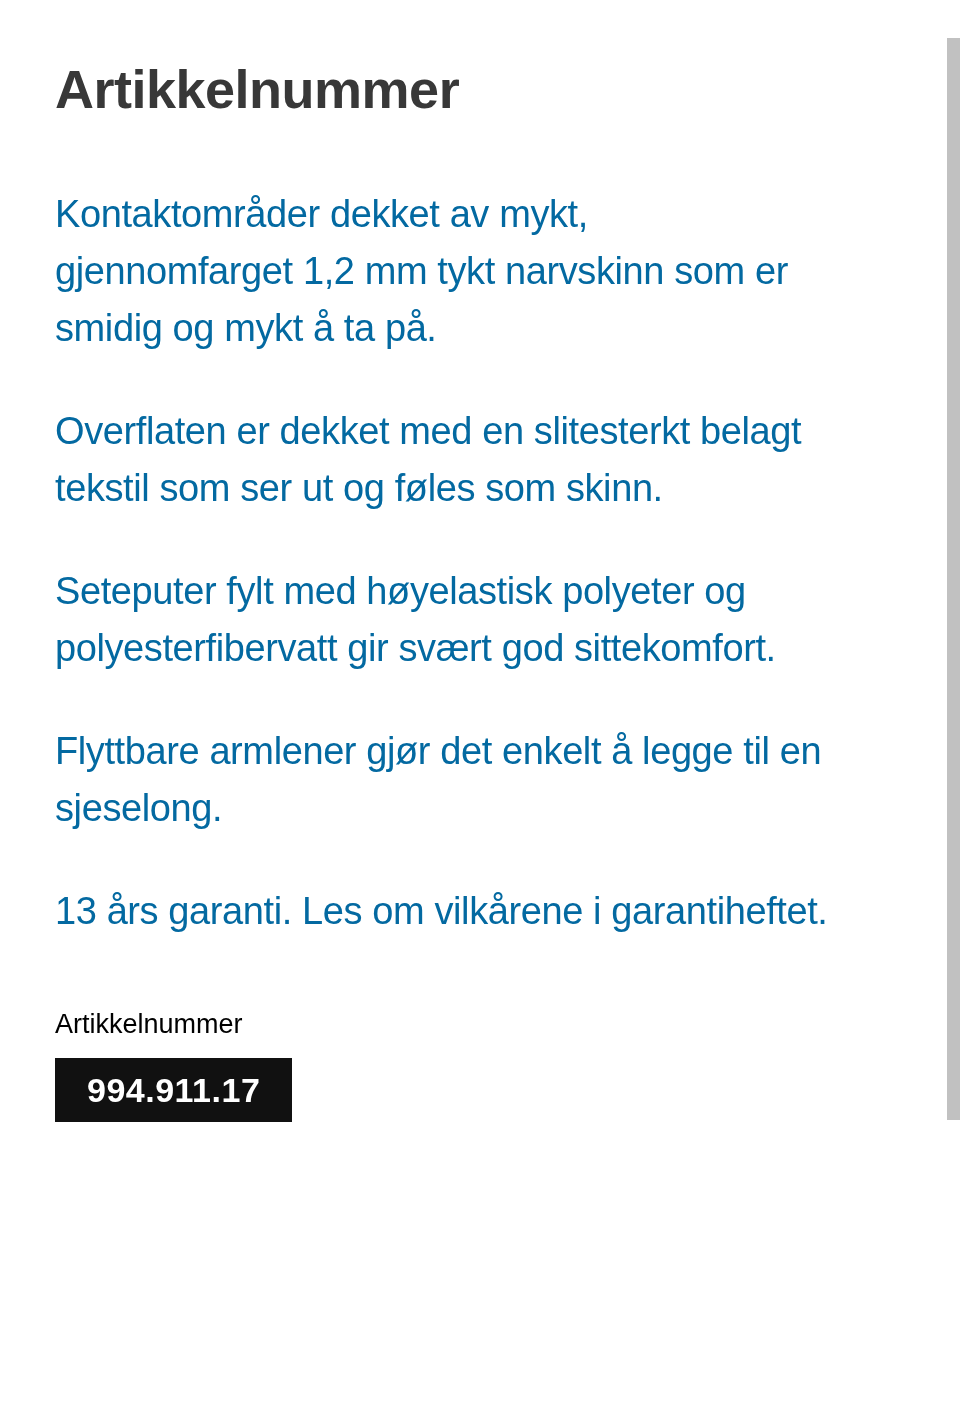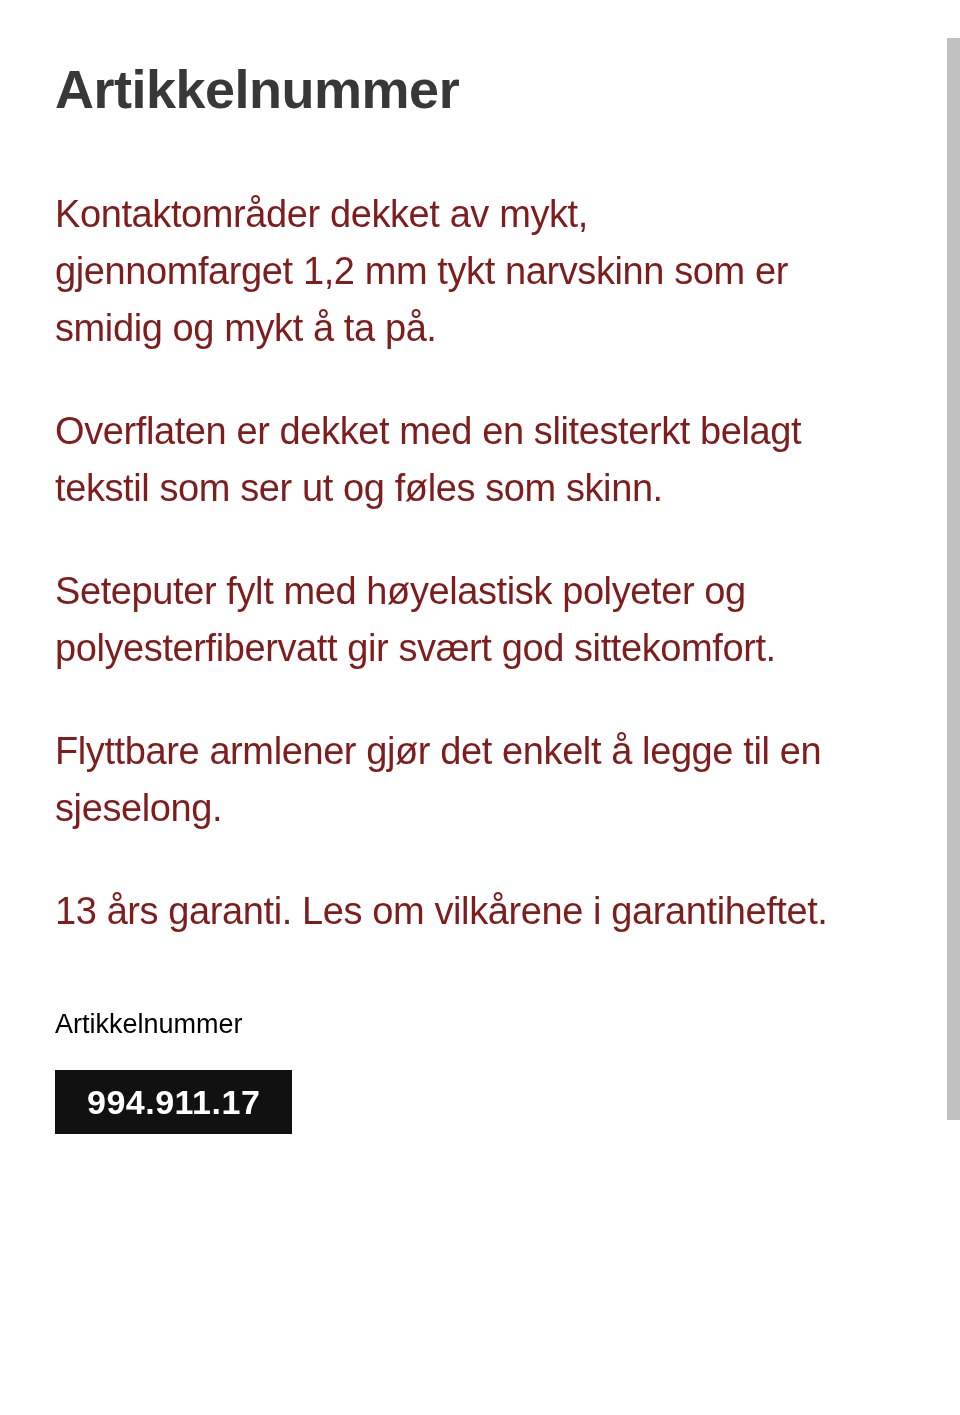--- a/index.html
+++ b/index.html
@@ -28,37 +28,37 @@
     color: #383838;
     letter-spacing: -0.5px;
   }
   .paragraphs {
     margin-top: 66px;
   }
   .para {
     margin: 0 0 46px 0;
     font-size: 38px;
     line-height: 57px;
-    color: #7f1d1d;
+    color: #0369a1;
     letter-spacing: -0.4px;
     white-space: pre-line;
   }
   .article-section {
     margin-top: 68px;
   }
   .article-label {
     font-size: 27px;
     line-height: 32px;
     color: #000000;
     letter-spacing: 0;
   }
   .article-badge {
     display: inline-flex;
     align-items: center;
-    margin-top: 30px;
+    margin-top: 18px;
     height: 64px;
     padding: 0 32px;
     background: #111111;
     color: #ffffff;
     font-size: 34px;
     font-weight: 700;
     letter-spacing: 0.5px;
   }
   .scrollbar-thumb {
     position: absolute;

